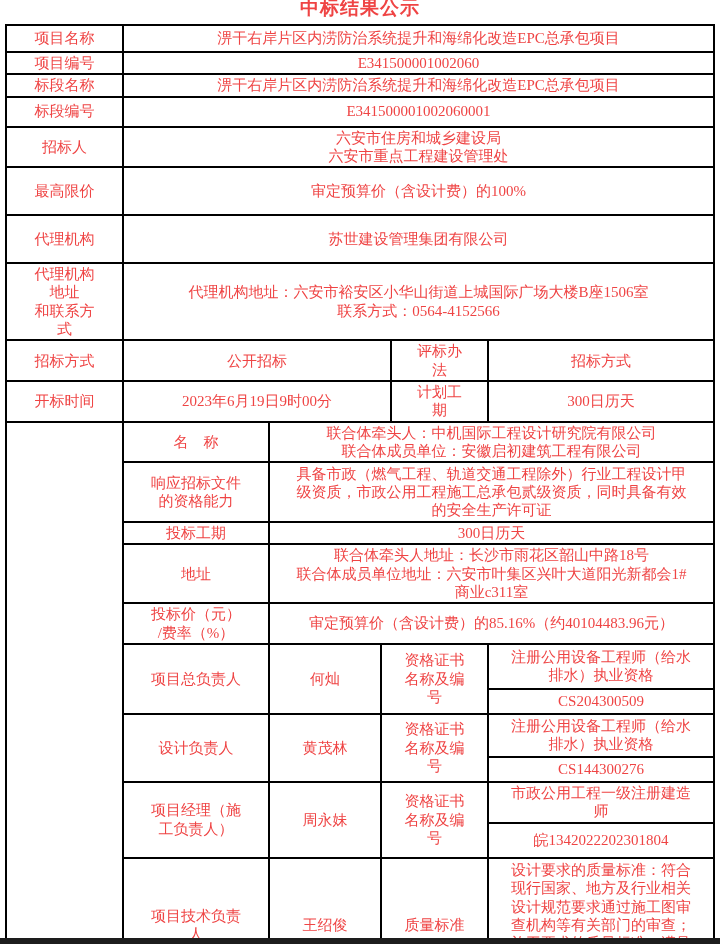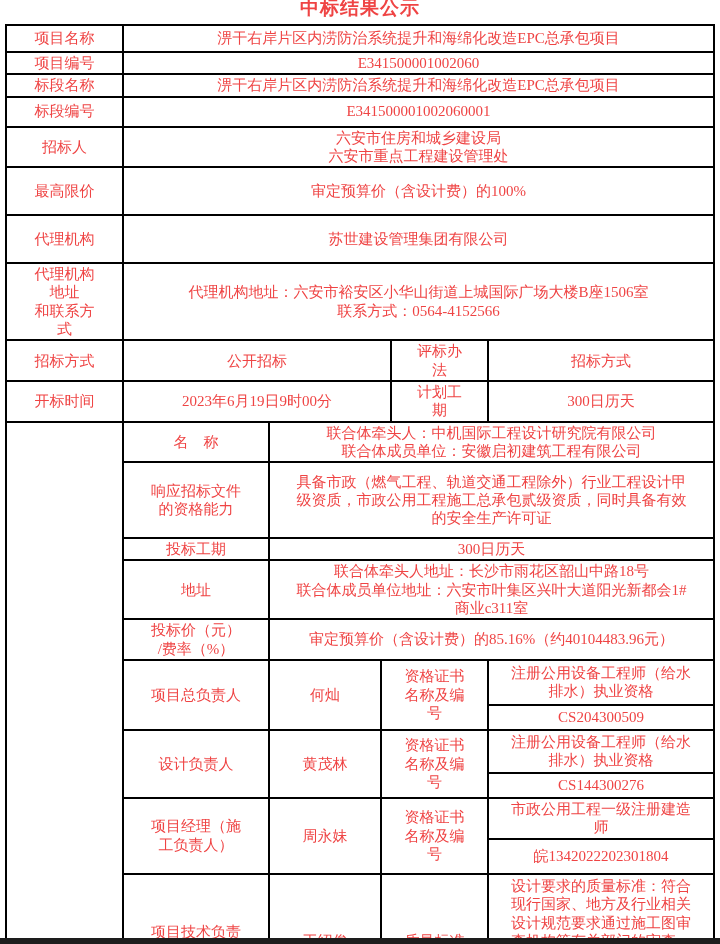--- a/index.html
+++ b/index.html
@@ -81,21 +81,21 @@
       </tr>
 
       <tr style="height:40px">
         <td class="lbl winner-cell" rowspan="14">
           <span class="winner-label">中标（成交）</span>
         </td>
         <td class="lbl">名　称</td>
         <td colspan="4">联合体牵头人：中机国际工程设计研究院有限公司
 联合体成员单位：安徽启初建筑工程有限公司</td>
       </tr>
-      <tr style="height:76px">
+      <tr style="height:60px">
         <td class="lbl">响应招标文件的资格能力</td>
         <td colspan="4">具备市政（燃气工程、轨道交通工程除外）行业工程设计甲级资质，市政公用工程施工总承包贰级资质，同时具备有效的安全生产许可证</td>
       </tr>
       <tr style="height:14px">
         <td class="lbl">投标工期</td>
         <td colspan="4">300日历天</td>
       </tr>
       <tr style="height:55px">
         <td class="lbl">地址</td>
         <td colspan="4">联合体牵头人地址：长沙市雨花区韶山中路18号

